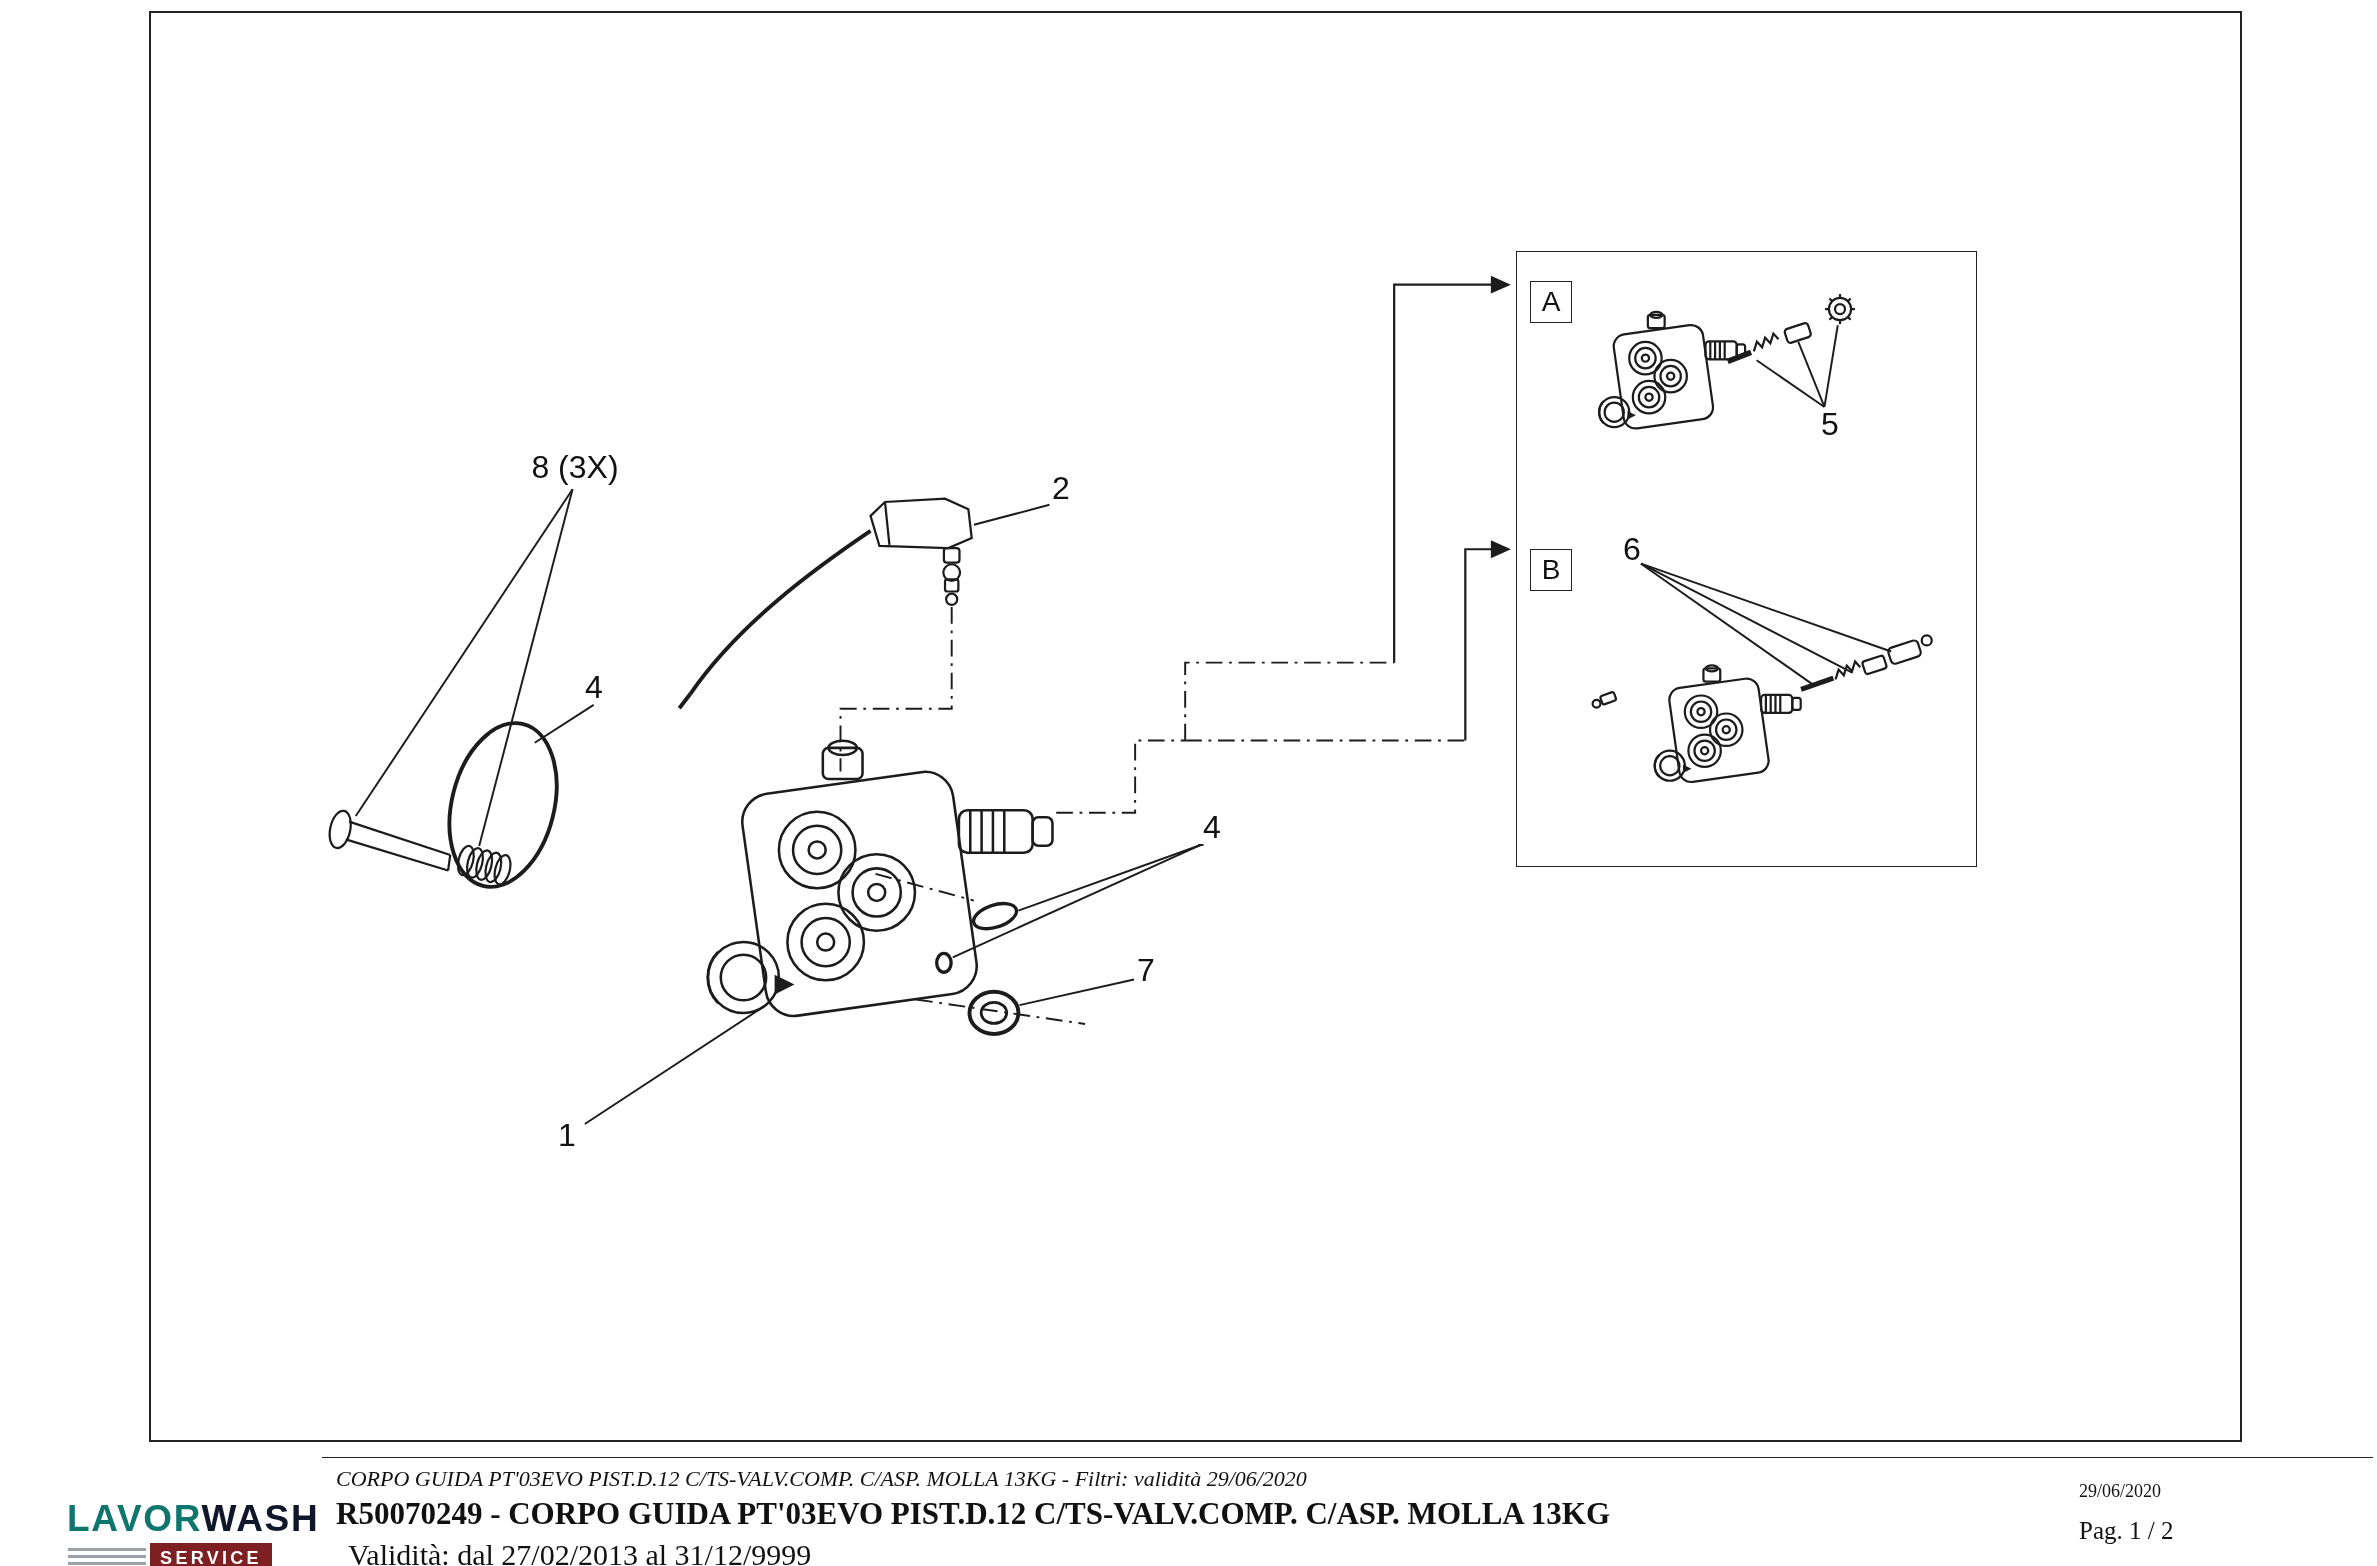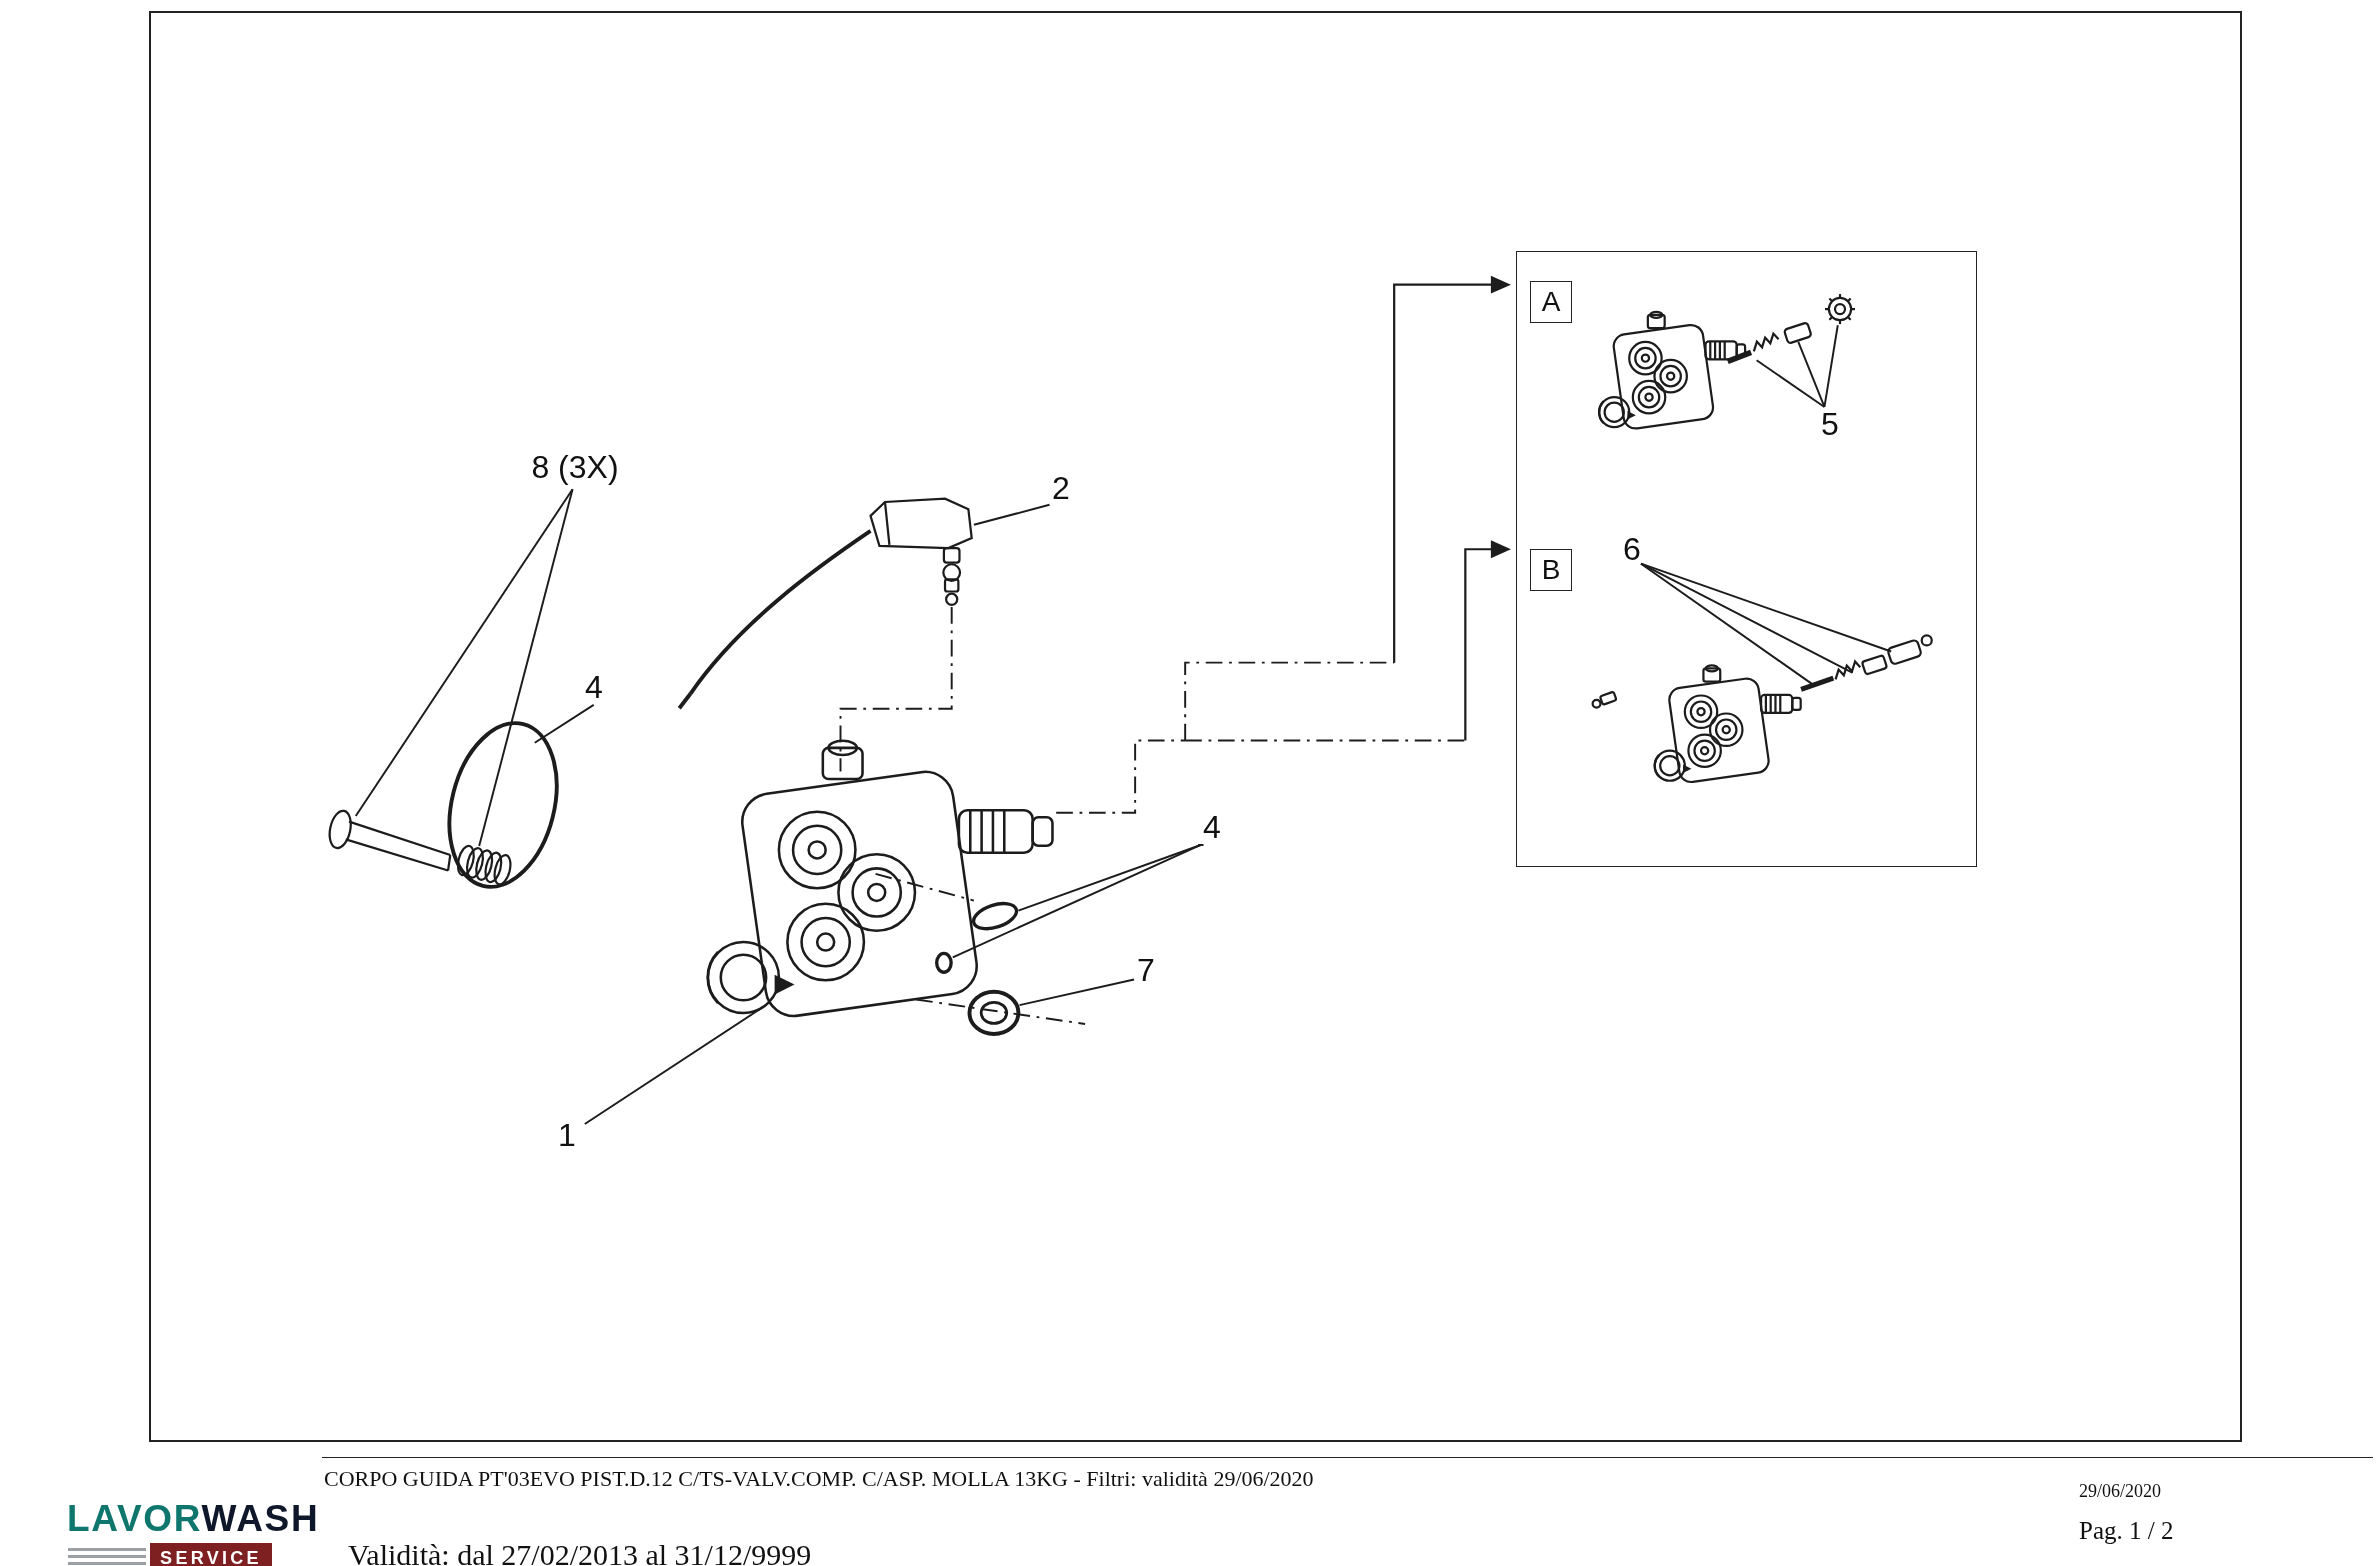--- a/index.html
+++ b/index.html
@@ -10,21 +10,21 @@
   #dwgnum{left:1940px;top:57px;width:289px;height:64px;border:2.2px solid #222;border-radius:10px;
           display:flex;align-items:center;justify-content:center;font-size:30px;letter-spacing:0.6px;}
   #detailbox{left:1516px;top:251px;width:459px;height:614px;border:1.7px solid #222;}
   .sectionlabel{width:40px;height:40px;border:1.7px solid #222;display:flex;align-items:center;justify-content:center;
           font-size:28px;background:#fff;}
   .callout{transform:translate(-50%,-50%);font-size:32px;white-space:nowrap;}
   #artwork{left:0;top:0;pointer-events:none;}
   
   #footline{left:322px;top:1457px;width:2051px;border-top:1.7px solid #222;}
   .serif{font-family:"Liberation Serif",serif;}
-  #foot-filter{left:324px;top:1466px;font-size:22px;}
+  #foot-filter{left:336px;top:1466px;font-size:22px;font-style:italic;}
   #foot-title{left:336px;top:1496px;font-size:31px;font-weight:bold;}
   #foot-valid{left:348px;top:1538px;font-size:30px;}
   #foot-date{left:2079px;top:1481px;font-size:18px;}
   #foot-page{left:2079px;top:1517px;font-size:25px;}
   
   #logo{left:67px;top:1500px;width:222px;}
   #logo-top{font-size:37px;font-weight:bold;letter-spacing:1.7px;line-height:37px;}
   #logo-part1{color:#0f766e;}
   #logo-part2{color:#0f172a;}
   #logo-stripes{position:absolute;left:1.1px;top:48px;width:78px;}
@@ -180,20 +180,21 @@
   <div class="callout abs" style="left:594px;top:687px;">4</div>
   <div class="callout abs" style="left:1061px;top:488px;">2</div>
   <div class="callout abs" style="left:1212px;top:827px;">4</div>
   <div class="callout abs" style="left:1146px;top:970px;">7</div>
   <div class="callout abs" style="left:567px;top:1135px;">1</div>
   <div class="callout abs" style="left:1830px;top:424px;">5</div>
   <div class="callout abs" style="left:1632px;top:549px;">6</div>
 
   <div id="footline" class="abs"></div>
   <div id="foot-filter" class="abs serif">CORPO GUIDA PT'03EVO PIST.D.12 C/TS-VALV.COMP. C/ASP. MOLLA 13KG - Filtri: validità 29/06/2020</div>
+  <div id="foot-title" class="abs serif">R50070249 - CORPO GUIDA PT'03EVO PIST.D.12 C/TS-VALV.COMP. C/ASP. MOLLA 13KG</div>
   <div id="foot-valid" class="abs serif">Validità: dal 27/02/2013 al 31/12/9999</div>
   <div id="foot-date" class="abs serif">29/06/2020</div>
   <div id="foot-page" class="abs serif">Pag. 1 / 2</div>
 
   <div id="logo" class="abs">
     <div id="logo-top">
       <span id="logo-part1">LAVOR</span><span id="logo-part2">WASH</span>
     </div>
     <div id="logo-stripes">
       <div></div>

